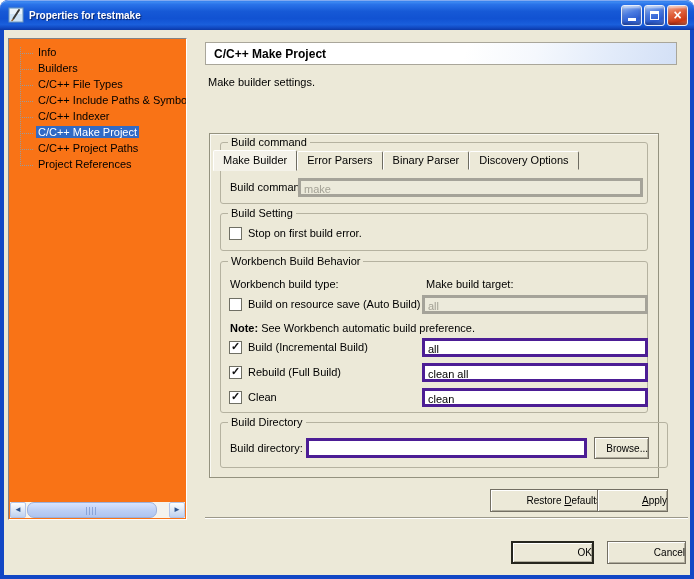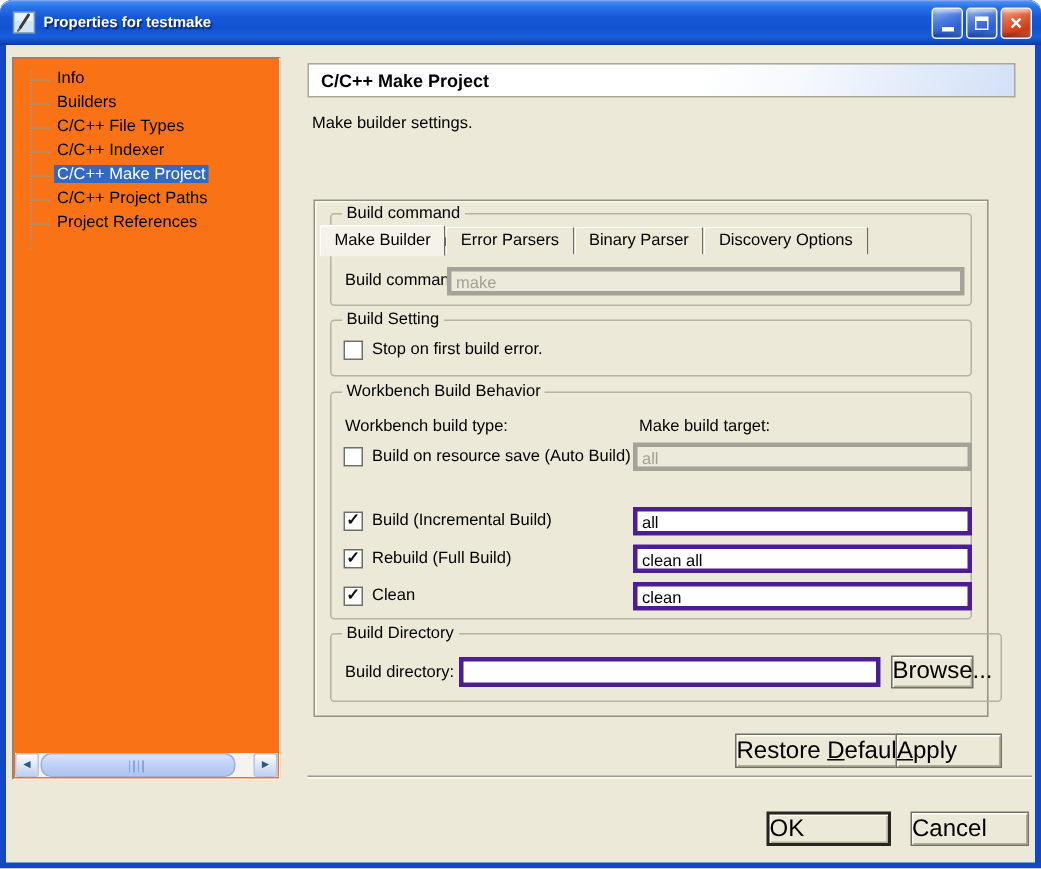--- a/index.html
+++ b/index.html
@@ -87,21 +87,21 @@
 
   .field { position:absolute; background:#fff; border:3px solid #4c1d95; padding:2px 3px;
     line-height:13px; white-space:nowrap; overflow:hidden; }
   .field.disabled { background:#eceadb; color:#a3a195; border-color:#a5a399; }
 
   .lbl { position:absolute; white-space:nowrap; }
   .bold { font-weight:bold; }
 
   .btn { position:absolute; background:#ece9d8; border:1px solid #736f63;
     box-shadow: inset 1px 1px 0 #fff, inset -1px -1px 0 #b0ad9d;
-    display:flex; align-items:center; justify-content:flex-start; font-size:16px; cursor:default; white-space:nowrap; }
+    display:flex; align-items:center; justify-content:flex-end; font-size:10px; cursor:default; white-space:nowrap; }
   .btn.default { border:2px solid #26261e; }
   .mn { text-decoration:underline; }
 
   .separator { position:absolute; left:201px; top:487px; width:483px; height:2px;
     border-top:1px solid #9c998a; border-bottom:1px solid #fff; }
 
   
   .restore-btn { left:486px; top:459px; width:112px; height:23px; }
   .apply-btn   { left:593px; top:459px; width:71px; height:23px; }
   .ok-btn      { left:507px; top:511px; width:83px; height:23px; }
@@ -134,20 +134,21 @@
     </div>
   </div>
 
   <div class="client">
 
     <div class="tree">
       <div class="tree-items">
         <div class="tree-item"><span>Info</span></div>
         <div class="tree-item"><span>Builders</span></div>
         <div class="tree-item"><span>C/C++ File Types</span></div>
+        <div class="tree-item"><span>C/C++ Include Paths &amp; Symbo</span></div>
         <div class="tree-item"><span>C/C++ Indexer</span></div>
         <div class="tree-item selected"><span>C/C++ Make Project</span></div>
         <div class="tree-item"><span>C/C++ Project Paths</span></div>
         <div class="tree-item"><span>Project References</span></div>
       </div>
       <div class="hscroll">
         <div class="scroll-btn left">
             <span>◄</span>
           </div>
         <div class="scroll-thumb">
@@ -191,20 +192,21 @@
 
       <div class="group g3">
         <span class="group-label">Workbench Build Behavior</span>
         <span class="lbl" style="left:9px; top:16px;">Workbench build type:</span>
         <span class="lbl" style="left:205px; top:16px;">Make build target:</span>
 
         <span class="checkbox" style="left:8px; top:36px;"></span>
         <span class="lbl" style="left:27px; top:36px;">Build on resource save (Auto Build)</span>
         <div class="field disabled" style="left:201px; top:33px; width:226px; height:19px;">all</div>
 
+        <div class="lbl" style="left:9px; top:60px;"><span class="bold">Note:</span><span> See Workbench automatic build preference.</span></div>
 
         <span class="checkbox checked" style="left:8px; top:79px;">
             <span class="check">✓</span>
           </span>
         <span class="lbl" style="left:27px; top:79px;">Build (Incremental Build)</span>
         <div class="field" style="left:201px; top:76px; width:226px; height:19px;">all</div>
 
         <span class="checkbox checked" style="left:8px; top:104px;">
             <span class="check">✓</span>
           </span>

